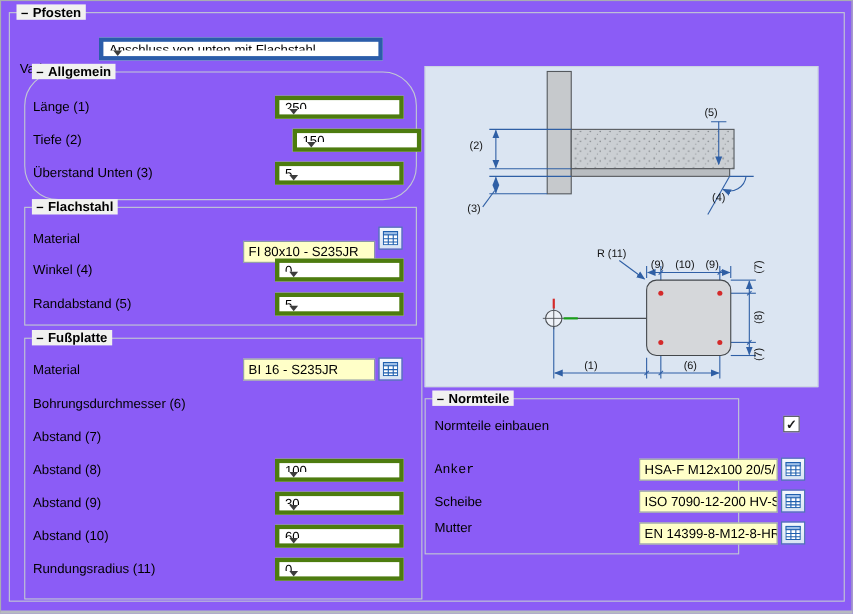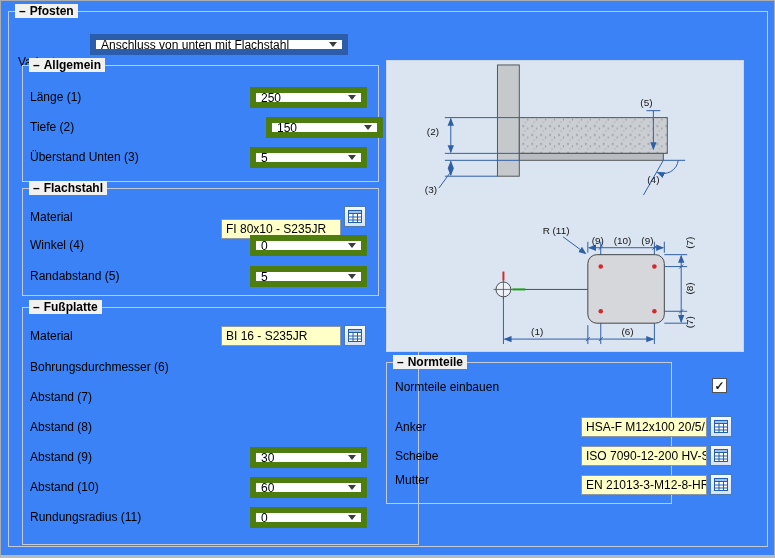--- a/index.html
+++ b/index.html
@@ -7,37 +7,37 @@
   body {
     background:#e8e8e8;
     font-family:"Liberation Sans", sans-serif;
     font-size:12px;
     color:#000;
     position:relative;
     overflow:hidden;
   }
   .window {
     position:absolute; inset:0;
-    background:#3b82f6;
+    background:#8b5cf6;
     border:1px solid #a9adb2;
     border-bottom:3px solid #b7bbc0;
   }
   .group { position:absolute; border:1px solid #c3cad3; }
   .group-title {
     position:absolute; top:-8px; left:6px;
     background:#f1f1f0; padding:0 4px;
     font-weight:bold; white-space:nowrap;
   }
   .group-title .dash { margin-right:4px; }
   .lbl { position:absolute; white-space:nowrap; }
   .combo {
     position:absolute; height:21px; width:117px;
-    background:#ffffff; border:6px solid #4d7c0f;
-    display:flex; align-items:center; justify-content:space-between;
-    padding:0 5px; cursor:default;
+    background:#ffffff; border:4px solid #4d7c0f;
+    display:flex; align-items:flex-start; justify-content:space-between;
+    padding:0 5px; cursor:default;flex-direction:column;
   }
   .combo .txt { overflow:hidden; white-space:nowrap; }
   .combo.focused { border-color:#2b5daa; }
   .arrow {
     width:0; height:0; flex:0 0 auto; margin-left:4px;
     border-left:4px solid transparent;
     border-right:4px solid transparent;
     border-top:5px solid #3c3c3c;
   }
   .yellow {
@@ -72,21 +72,21 @@
     <div class="group-title">
       <span class="dash">–</span><span>Pfosten</span>
     </div>
 
     <div class="lbl" style="left:9px;top:26px;margin-top:17px;">Variante:</div>
     <div class="combo focused" style="left:81px;top:22px;width:258px;">
       <span class="txt">Anschluss von unten mit Flachstahl</span>
       <span class="arrow"></span>
     </div>
 
-    <div class="group" style="left:13px;top:53px;width:357px;height:117px;">
+    <div class="group" style="left:13px;top:53px;width:357px;height:117px;border-radius:31px;">
       <div class="group-title">
         <span class="dash">–</span><span>Allgemein</span>
       </div>
       <div class="lbl" style="left:7px;top:24px;">Länge (1)</div>
       <div class="combo" style="left:227px;top:21px;">
         <span class="txt">250</span>
         <span class="arrow"></span>
       </div>
       <div class="lbl" style="left:7px;top:54px;">Tiefe (2)</div>
       <div class="combo" style="left:243px;top:51px;">
@@ -123,41 +123,45 @@
         <span class="txt">0</span>
         <span class="arrow"></span>
       </div>
       <div class="lbl" style="left:7px;top:80px;">Randabstand (5)</div>
       <div class="combo" style="left:227px;top:77px;">
         <span class="txt">5</span>
         <span class="arrow"></span>
       </div>
     </div>
 
-    <div class="group" style="left:13px;top:295px;width:397px;height:238px;">
+    <div class="group" style="left:13px;top:295px;width:362px;height:238px;">
       <div class="group-title">
         <span class="dash">–</span><span>Fußplatte</span>
       </div>
       <div class="lbl" style="left:7px;top:21px;">Material</div>
       <div class="yellow" style="left:198px;top:18px;width:120px;">
         <span>BI 16 - S235JR</span>
       </div>
       <div class="catbtn" style="left:321px;top:17px;">
         <svg width="14" height="13" viewBox="0 0 14 13">
           <rect x="0.5" y="0.5" width="13" height="12" fill="#ffffff" stroke="#1f5fae"></rect>
           <rect x="0.5" y="0.5" width="13" height="3" fill="#9dbfe8" stroke="#1f5fae"></rect>
           <line x1="0.5" y1="7" x2="13.5" y2="7" stroke="#1f5fae"></line>
           <line x1="0.5" y1="10" x2="13.5" y2="10" stroke="#1f5fae"></line>
           <line x1="5" y1="3.5" x2="5" y2="12.5" stroke="#1f5fae"></line>
           <line x1="9.5" y1="3.5" x2="9.5" y2="12.5" stroke="#1f5fae"></line>
         </svg>
       </div>
       <div class="lbl" style="left:7px;top:52px;">Bohrungsdurchmesser (6)</div>
       <div class="lbl" style="left:7px;top:82px;">Abstand (7)</div>
       <div class="lbl" style="left:7px;top:112px;">Abstand (8)</div>
+      <div class="combo" style="left:227px;top:109px;">
+        <span class="txt">100</span>
+        <span class="arrow"></span>
+      </div>
       <div class="lbl" style="left:7px;top:142px;">Abstand (9)</div>
       <div class="combo" style="left:227px;top:139px;">
         <span class="txt">30</span>
         <span class="arrow"></span>
       </div>
       <div class="lbl" style="left:7px;top:172px;">Abstand (10)</div>
       <div class="combo" style="left:227px;top:169px;">
         <span class="txt">60</span>
         <span class="arrow"></span>
       </div>
@@ -270,21 +274,21 @@
 
     <div class="group" style="left:377px;top:350px;width:286px;height:142px;">
       <div class="group-title">
         <span class="dash">–</span><span>Normteile</span>
       </div>
       <div class="lbl" style="left:8px;top:17px;">Normteile einbauen</div>
       <div class="checkbox" style="left:325px;top:15px;">
         <span>✓</span>
       </div>
 
-      <div class="lbl" style="left:8px;top:57px;">Anker</div>
+      <div class="lbl" style="left:8px;top:57px;font-family:Liberation Mono, monospace;">Anker</div>
       <div class="yellow" style="left:194px;top:54px;width:126px;">
         <span>HSA-F M12x100 20/5/</span>
       </div>
       <div class="catbtn" style="left:323px;top:53px;">
         <svg width="14" height="13" viewBox="0 0 14 13">
           <rect x="0.5" y="0.5" width="13" height="12" fill="#ffffff" stroke="#1f5fae"></rect>
           <rect x="0.5" y="0.5" width="13" height="3" fill="#9dbfe8" stroke="#1f5fae"></rect>
           <line x1="0.5" y1="7" x2="13.5" y2="7" stroke="#1f5fae"></line>
           <line x1="0.5" y1="10" x2="13.5" y2="10" stroke="#1f5fae"></line>
           <line x1="5" y1="3.5" x2="5" y2="12.5" stroke="#1f5fae"></line>
@@ -302,21 +306,21 @@
           <rect x="0.5" y="0.5" width="13" height="3" fill="#9dbfe8" stroke="#1f5fae"></rect>
           <line x1="0.5" y1="7" x2="13.5" y2="7" stroke="#1f5fae"></line>
           <line x1="0.5" y1="10" x2="13.5" y2="10" stroke="#1f5fae"></line>
           <line x1="5" y1="3.5" x2="5" y2="12.5" stroke="#1f5fae"></line>
           <line x1="9.5" y1="3.5" x2="9.5" y2="12.5" stroke="#1f5fae"></line>
         </svg>
       </div>
 
       <div class="lbl" style="left:8px;top:110px;">Mutter</div>
       <div class="yellow" style="left:194px;top:112px;width:126px;">
-        <span>EN 21013-3-M12-8-HR</span>
+        <span>EN 14399-8-M12-8-HR</span>
       </div>
       <div class="catbtn" style="left:323px;top:111px;">
         <svg width="14" height="13" viewBox="0 0 14 13">
           <rect x="0.5" y="0.5" width="13" height="12" fill="#ffffff" stroke="#1f5fae"></rect>
           <rect x="0.5" y="0.5" width="13" height="3" fill="#9dbfe8" stroke="#1f5fae"></rect>
           <line x1="0.5" y1="7" x2="13.5" y2="7" stroke="#1f5fae"></line>
           <line x1="0.5" y1="10" x2="13.5" y2="10" stroke="#1f5fae"></line>
           <line x1="5" y1="3.5" x2="5" y2="12.5" stroke="#1f5fae"></line>
           <line x1="9.5" y1="3.5" x2="9.5" y2="12.5" stroke="#1f5fae"></line>
         </svg>

